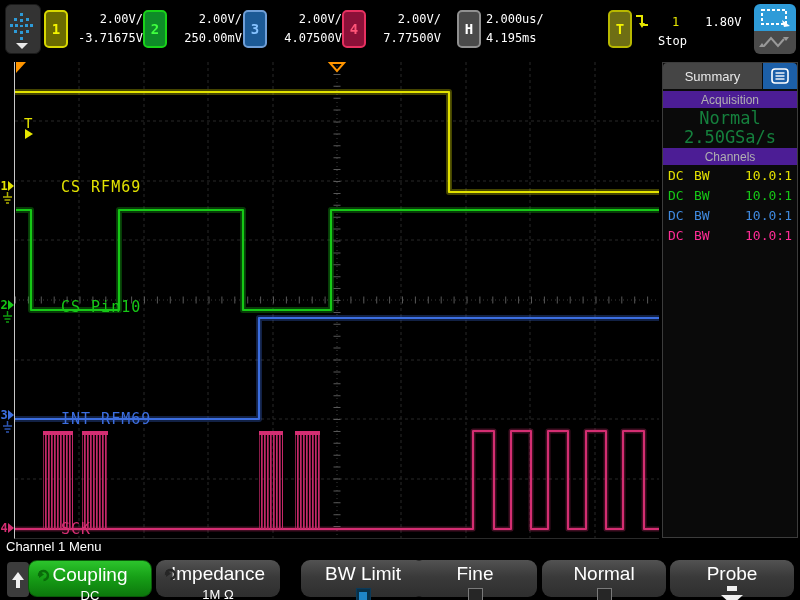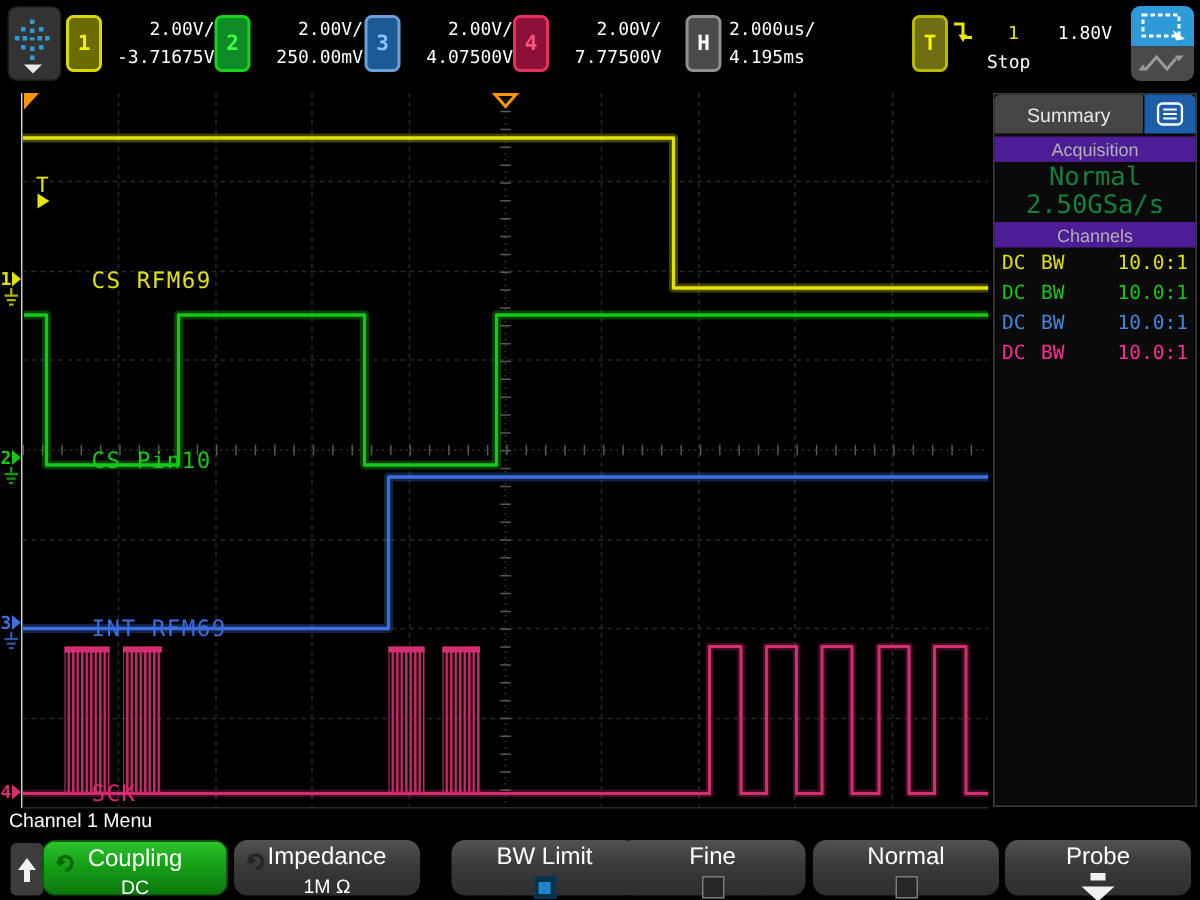--- a/index.html
+++ b/index.html
@@ -68,21 +68,21 @@
 
   
   #menu-title{position:absolute;left:6px;top:539px;font-size:13px;color:#fff;
               font-family:"Liberation Sans",sans-serif;text-align:center;}
   #back-btn{position:absolute;left:7px;top:562px;width:22px;height:35px;background:#3c3c3c;
             border-radius:4px;display:flex;align-items:center;justify-content:center;}
   .softkey{position:absolute;top:560px;width:124px;height:37px;border-radius:9px;
            background:linear-gradient(#525252,#3a3a3a 45%,#2e2e2e);
            font-family:"Liberation Sans",sans-serif;text-align:center;color:#fff;}
   .softkey.green{background:linear-gradient(#2cc42c,#17a017 45%,#0c780c);border:1px solid #0a5a0a;box-sizing:border-box;}
-  .sk-label{font-size:16px;margin-top:3px;}
+  .sk-label{font-size:19px;margin-top:3px;}
   .sk-value{font-size:13px;margin-top:2px;}
   .sk-icon{position:absolute;left:7px;top:6px;}
   .checkbox{width:13px;height:13px;margin:3px auto 0;border:1px solid #7a7a7a;background:#262626;}
   .checkbox.checked{border-color:#0a3a5a;background:#083048;display:flex;align-items:center;justify-content:center;}
   .checkbox.checked::after{content:"";width:8px;height:8px;background:#1e86c8;display:block;}
   .probe-arrow{width:0;height:0;margin:4px auto 0;border-left:11px solid transparent;
                border-right:11px solid transparent;border-top:10px solid #f0f0f0;position:relative;}
   .probe-stem{width:10px;height:5px;background:#f0f0f0;margin:1px auto 0;position:relative;top:-20px;}
 </style>
 </head>

